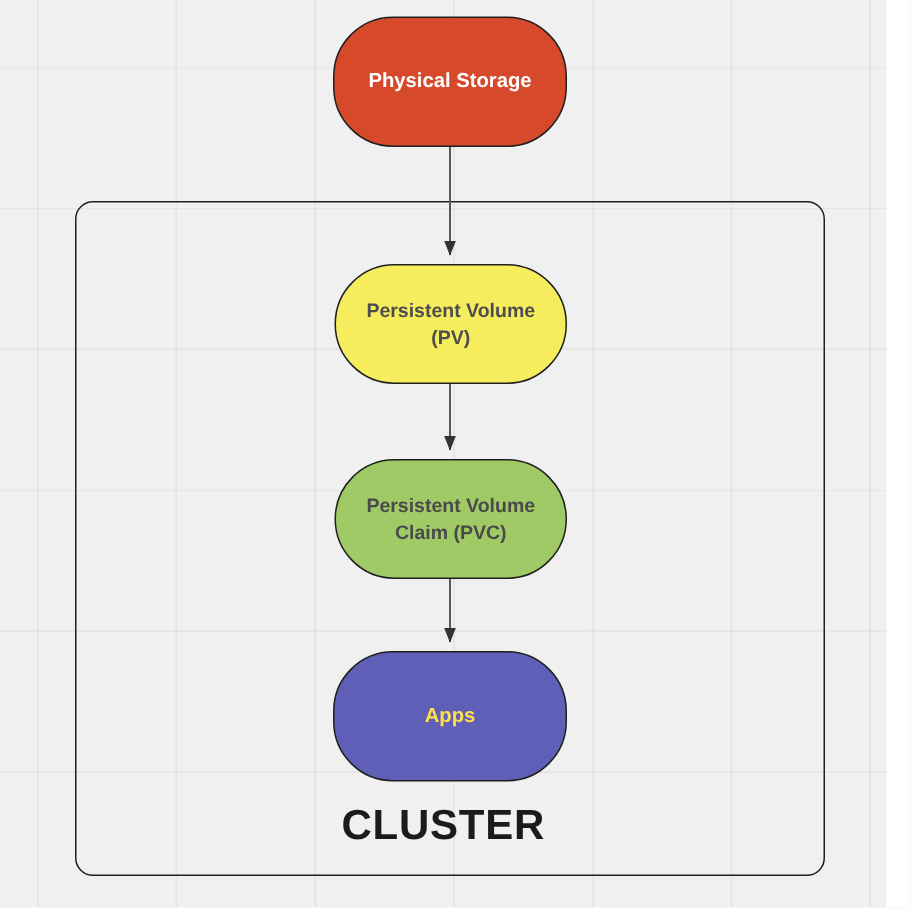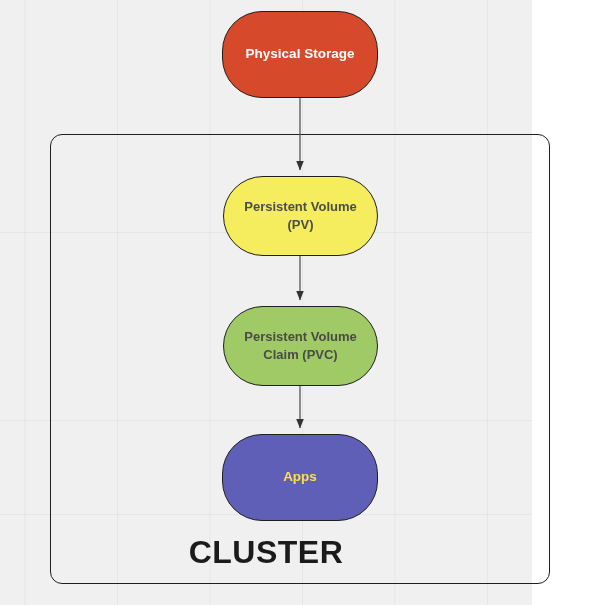--- a/index.html
+++ b/index.html
@@ -7,21 +7,21 @@
     margin: 0;
     padding: 0;
     width: 607px;
     height: 605px;
     overflow: hidden;
     font-family: "Liberation Sans", sans-serif;
   }
 
   #canvas {
     position: relative;
-    width: 532px;
+    width: 591px;
     height: 605px;
     background-color: #f0f0f0;
     background-image:
       linear-gradient(to right, rgba(0,0,0,0.045) 1px, transparent 1px),
       linear-gradient(to bottom, rgba(0,0,0,0.045) 1px, transparent 1px);
     background-size: 92.5px 94px;
     background-position: -68px -50px;
   }
 
   
@@ -34,21 +34,21 @@
     border: 1.8px solid #1f1f1f;
     border-radius: 12px;
     background: transparent;
   }
   .cluster-label {
     position: absolute;
     left: 0;
     right: 0;
     top: 534px;
     text-align: center;
-    font-size: 32px;
+    font-size: 28px;
     font-weight: bold;
     color: #1b1b1b;
     letter-spacing: 0.5px;
     font-family: "Liberation Sans", sans-serif;
   }
 
   
   .node {
     position: absolute;
     display: flex;

